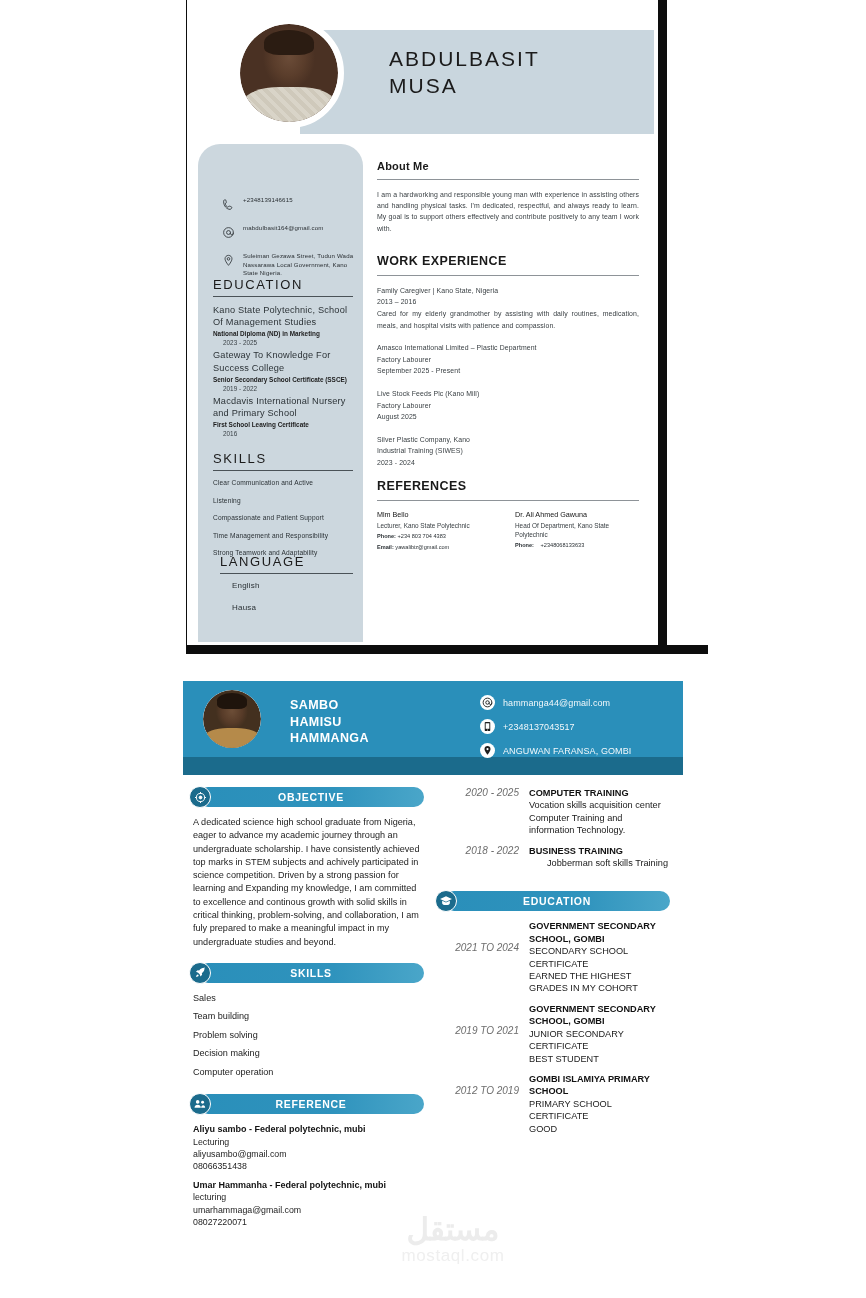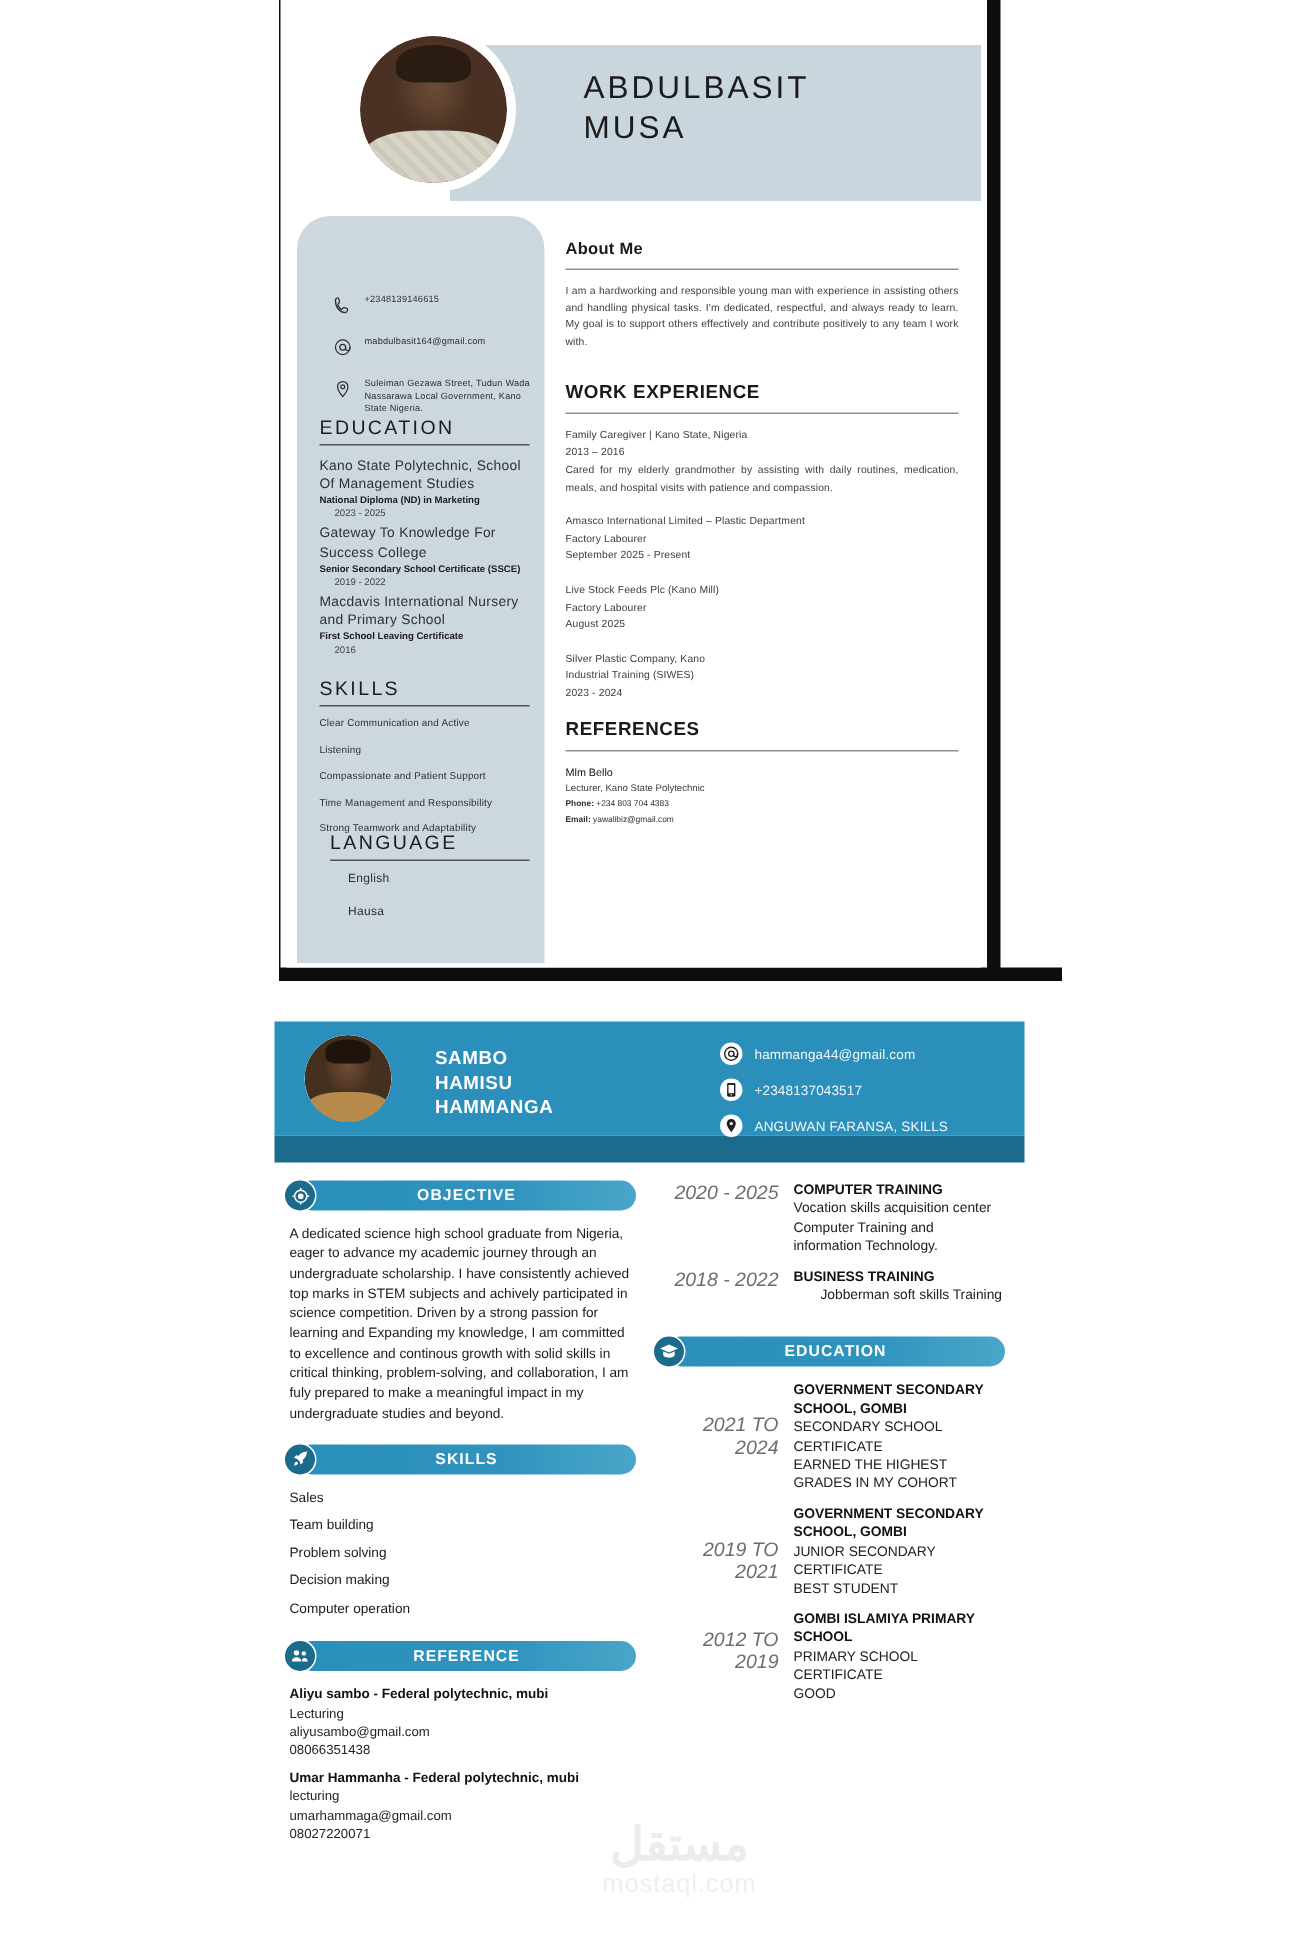--- a/index.html
+++ b/index.html
@@ -142,21 +142,21 @@
   }
 
   .cv2-para { font-size:9.1px; color:#1c1c1c; line-height:13.3px; padding:0 4px; }
   .cv2-skill { font-size:9.1px; color:#1c1c1c; line-height:13px; padding:0 4px; margin-bottom:5.5px; }
 
   .cv2-ref { padding:0 4px; margin-bottom:7px; }
   .cv2-ref-name { font-size:9px; font-weight:bold; color:#121212; line-height:12.2px; }
   .cv2-ref-l { font-size:8.8px; color:#242424; line-height:12.2px; }
 
   .cv2-row { display:flex; gap:10px; padding:0 2px; margin-bottom:8px; align-items:flex-start; }
-  .cv2-date { width:82px; flex:0 0 82px; font-size:13px; font-style:italic; color:#6d6d6d; text-align:right; }
+  .cv2-date { width:82px; flex:0 0 82px; font-size:10px; font-style:italic; color:#6d6d6d; text-align:right; }
   .cv2-row.edu .cv2-date { padding-top:22px; }
   .cv2-det { flex:1; }
   .cv2-det-t { font-size:9.2px; font-weight:bold; color:#111111; line-height:12.4px; }
   .cv2-det-s { font-size:9.2px; color:#212121; line-height:12.4px; }
 
   .watermark {
     position:absolute; left:363px; top:1214px; width:180px; height:62px;
     color:#e8e8e8; text-align:center; pointer-events:none;
   }
   .wm-ar { font-size:31px; font-weight:bold; line-height:32px; color:#ececec; }
@@ -298,20 +298,28 @@
           <div class="cv1-ref-role">Lecturer, Kano State Polytechnic</div>
           <div class="cv1-ref-line">
             <b>Phone:</b>
             <span>+234 803 704 4383</span>
           </div>
           <div class="cv1-ref-line">
             <b>Email:</b>
             <span>yawalibiz@gmail.com</span>
           </div>
         </div>
+        <div class="cv1-ref">
+          <div class="cv1-ref-name">Dr. Ali Ahmed Gawuna</div>
+          <div class="cv1-ref-role">Head Of Department, Kano State Polytechnic</div>
+          <div class="cv1-ref-line">
+            <b>Phone:</b>
+            <span style="margin-left:5px;">+2348068133633</span>
+          </div>
+        </div>
       </div>
     </div>
 
   </div>
 </div>
 
 <div id="cv2-wrap">
 
   <div class="cv2-header"></div>
   <div class="cv2-headerdark"></div>
@@ -350,21 +358,21 @@
       </span>
       <span class="cv2-ctxt">+2348137043517</span>
     </div>
     <div class="cv2-crow">
       <span class="cv2-cbadge">
         <svg width="11" height="11" viewBox="0 0 24 24" fill="#1f1f1f">
           <path d="M12 2.2c3.7 0 6.6 2.9 6.6 6.5 0 4.8-6.6 12.6-6.6 12.6S5.4 13.5 5.4 8.7C5.4 5.1 8.3 2.2 12 2.2z"></path>
           <circle cx="12" cy="8.8" r="2.4" fill="#ffffff"></circle>
         </svg>
       </span>
-      <span class="cv2-ctxt">ANGUWAN FARANSA, SKILLS</span>
+      <span class="cv2-ctxt">ANGUWAN FARANSA, GOMBI</span>
     </div>
   </div>
 
   <div class="cv2-col-l">
 
     <div class="cv2-sec">
       <div class="cv2-pill">
           <span>OBJECTIVE</span>
         </div>
       <div class="cv2-secicon">

